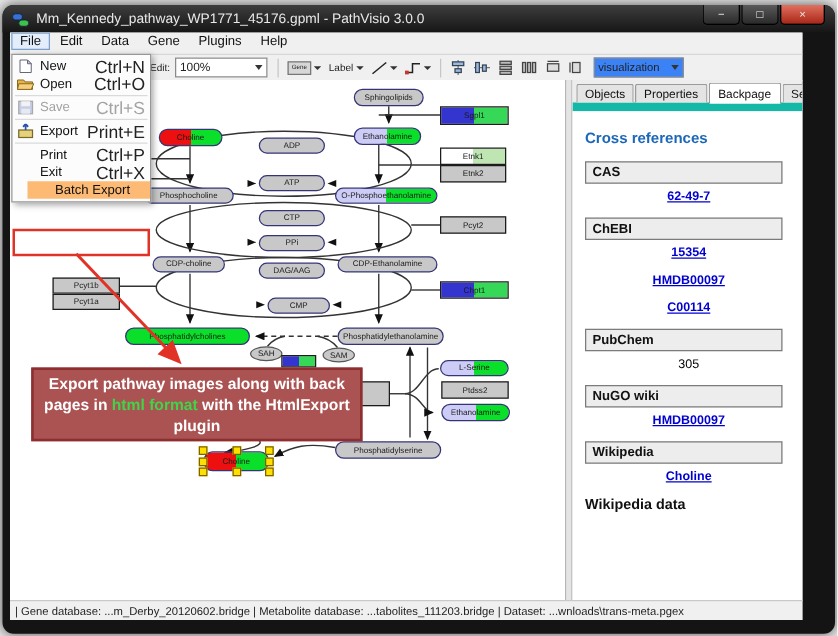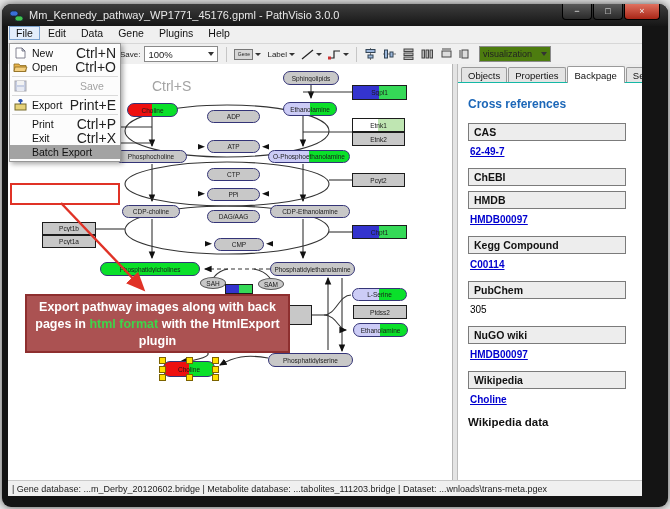--- a/index.html
+++ b/index.html
@@ -18,21 +18,21 @@
   .menuitem.open{border:1px solid #7da2ce;background:#e3edfb;padding:0 6px;}
   
   .toolbar{height:20px;display:flex;align-items:center;background:#f0f0f0;border-bottom:1px solid #cfcfcf;padding-left:112px;font-size:9.5px;color:#222;}
   .combo{display:flex;align-items:center;justify-content:space-between;background:#fff;border:1px solid #8a8a8a;height:14px;padding:0 3px;margin:0 4px;}
   .combo .arr{width:0;height:0;border-left:3px solid transparent;border-right:3px solid transparent;border-top:4px solid #333;margin-left:5px;}
   .tsep{width:1px;height:15px;background:#c6c6c6;margin:0 4px;}
   .tbtn{display:flex;align-items:center;padding:1px 2px;margin:0 1px;}
   .tbtn .arr{width:0;height:0;border-left:3px solid transparent;border-right:3px solid transparent;border-top:3px solid #333;margin-left:2px;}
   .genechip{display:inline-block;width:17px;height:9px;background:#d7d7d7;border:1px solid #777;font-size:5px;line-height:8px;text-align:center;color:#222;}
   .lbl{font-size:8px;color:#222;}
-  .viscombo{background:#4d7c0f;min-width:64px;font-size:9px;}
+  .viscombo{background:#3b82f6;min-width:64px;font-size:9px;}
   
   .content{position:absolute;left:0;top:38px;right:0;bottom:15px;display:flex;}
   .canvas{position:relative;width:444px;background:#fff;border-right:1px solid #b5b5b5;overflow:hidden;}
   .edges{position:absolute;left:0;top:0;}
   .splitter{width:4px;background:#e4e4e4;border-right:1px solid #bbb;}
   
   .pnode{position:absolute;box-sizing:border-box;display:flex;align-items:center;justify-content:center;z-index:10;}
   .plabel{font-size:6.5px;color:#1a1a1a;white-space:nowrap;overflow:hidden;}
   .metab{border:1px solid #343477;border-radius:7px;}
   .gene{border:1px solid #1c1c1c;}
@@ -50,34 +50,34 @@
   .handles i:nth-child(4){left:-5px;top:calc(50% - 3px)}.handles i:nth-child(5){right:-5px;top:calc(50% - 3px)}
   .handles i:nth-child(6){left:-5px;bottom:-5px}.handles i:nth-child(7){left:calc(50% - 3px);bottom:-5px}.handles i:nth-child(8){right:-5px;bottom:-5px}
   
   .callout{position:absolute;left:17px;top:230px;width:261px;height:52px;background:#ab5252;border:2px solid #8e2f2f;color:#fff;font-weight:bold;font-size:12.5px;text-align:center;line-height:1.35;padding-top:3px;z-index:40;}
   .callout .hl{color:#3fd44a;}
   
   .filemenu{position:absolute;left:1px;top:17px;width:110px;background:#fcfcfc;border:1px solid #979797;box-shadow:2px 2px 5px rgba(0,0,0,.35);z-index:50;padding:2px 0;}
   .fitem{display:flex;align-items:center;height:14px;font-size:10.5px;color:#111;padding:0 4px 0 3px;}
   .fitem .fic{width:15px;height:12px;margin-right:4px;flex:0 0 auto;}
   .fitem .sc{margin-left:auto;font-size:14px;color:#222;}
-  .fitem.disabled,.fitem.disabled .sc{color:#a3a3a3;gap:48px;}
-  .fitem.batch{background:#a3a3a3;}
+  .fitem.disabled,.fitem.disabled .sc{color:#a3a3a3;}
+  .fitem.batch{background:#fdba74;margin-left:12px;}
   .fsep{height:1px;background:#dadada;margin:2px 2px;}
   .redbox{position:absolute;left:2px;top:157px;width:106px;height:18px;border:2px solid #e03226;z-index:55;}
   .overlay{position:absolute;left:0;top:0;z-index:60;pointer-events:none;}
   
   .panel{flex:1;background:#f2f2f2;display:flex;flex-direction:column;overflow:hidden;}
-  .tabs{display:flex;align-items:flex-end;height:18px;padding-left:3px;background:#ededed;border-bottom:1px solid #14b8a6;font-size:9.5px;}
+  .tabs{display:flex;align-items:flex-end;height:18px;padding-left:3px;background:#ededed;border-bottom:7px solid #14b8a6;font-size:9.5px;}
   .tab{border:1px solid #9a9a9a;border-bottom:none;background:#e4e4e4;padding:2px 6px 1px;margin-right:1px;border-radius:2px 2px 0 0;color:#111;}
   .tab.active{background:#fff;padding:3px 7px 2px;position:relative;top:1px;}
   .pbody{flex:1;background:#fff;padding:6px 10px;overflow:hidden;}
   .xref{color:#1c67b8;font-weight:bold;font-size:12px;margin:8px 0 12px 0;}
   .secbox{width:146px;border:1px solid #7b7b7b;background:#ededed;font-weight:bold;font-size:10.5px;color:#111;padding:2px 5px;margin:0 0 5px 0;}
-  .secval{font-size:10px;margin:0 0 11px 2px;}
+  .secval{font-size:10px;margin:0 0 11px 2px;text-align:center;}
   .secval.link{color:#0000cf;font-weight:bold;text-decoration:underline;}
   .expdata{font-weight:bold;font-size:11.5px;color:#111;margin-top:4px;}
   
   .statusbar{position:absolute;left:0;bottom:0;right:0;height:15px;background:#f0f0f0;border-top:1px solid #c9c9c9;font-size:9px;color:#222;display:flex;align-items:center;padding-left:4px;white-space:nowrap;overflow:hidden;}
 </style>
 </head>
 <body>
 <div id="stage">
 
 <div class="frame">
@@ -100,21 +100,21 @@
     <div class="menubar">
       <span class="menuitem open">File</span>
       <span class="menuitem">Edit</span>
       <span class="menuitem">Data</span>
       <span class="menuitem">Gene</span>
       <span class="menuitem">Plugins</span>
       <span class="menuitem">Help</span>
     </div>
 
     <div class="toolbar">
-      <span class="lbl">Save:</span>
+      <span class="lbl">Edit:</span>
       <div class="combo" style="width:66px">
         <span>100%</span>
             <span class="arr"></span>
       </div>
       <div class="tsep"></div>
       <div class="tbtn">
         <span class="genechip">Gene</span>
             <span class="arr"></span>
       </div>
       <div class="tbtn">
@@ -381,25 +381,24 @@
           <span class="tab">Search</span>
 
         </div>
         <div class="pbody">
           <div class="xref">Cross references</div>
 
           <div class="secbox">CAS</div>
           <div class="secval link">62-49-7</div>
 
           <div class="secbox">ChEBI</div>
-
-          <div class="secbox">HMDB</div>
+          <div class="secval link">15354</div>
+
           <div class="secval link">HMDB00097</div>
 
-          <div class="secbox">Kegg Compound</div>
           <div class="secval link">C00114</div>
 
           <div class="secbox">PubChem</div>
           <div class="secval">305</div>
 
           <div class="secbox">NuGO wiki</div>
           <div class="secval link">HMDB00097</div>
 
           <div class="secbox">Wikipedia</div>
           <div class="secval link">Choline</div>

